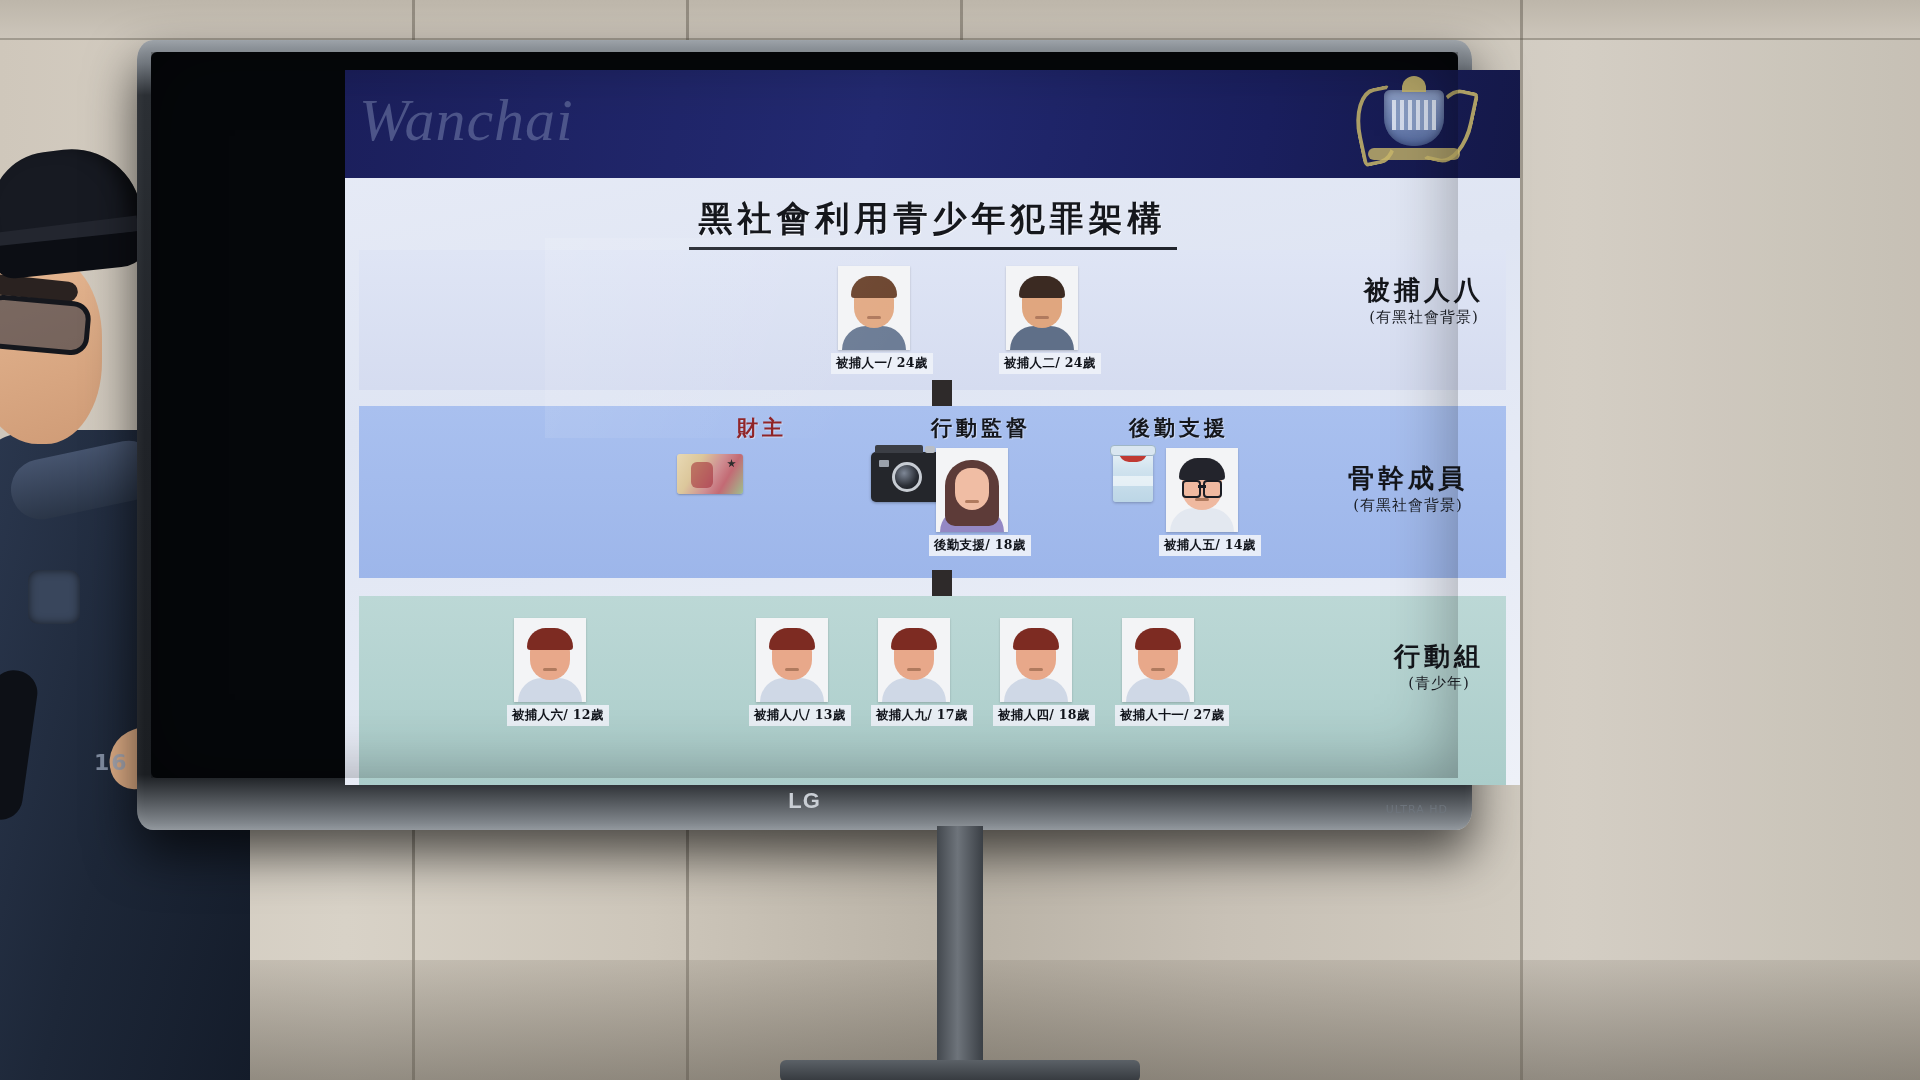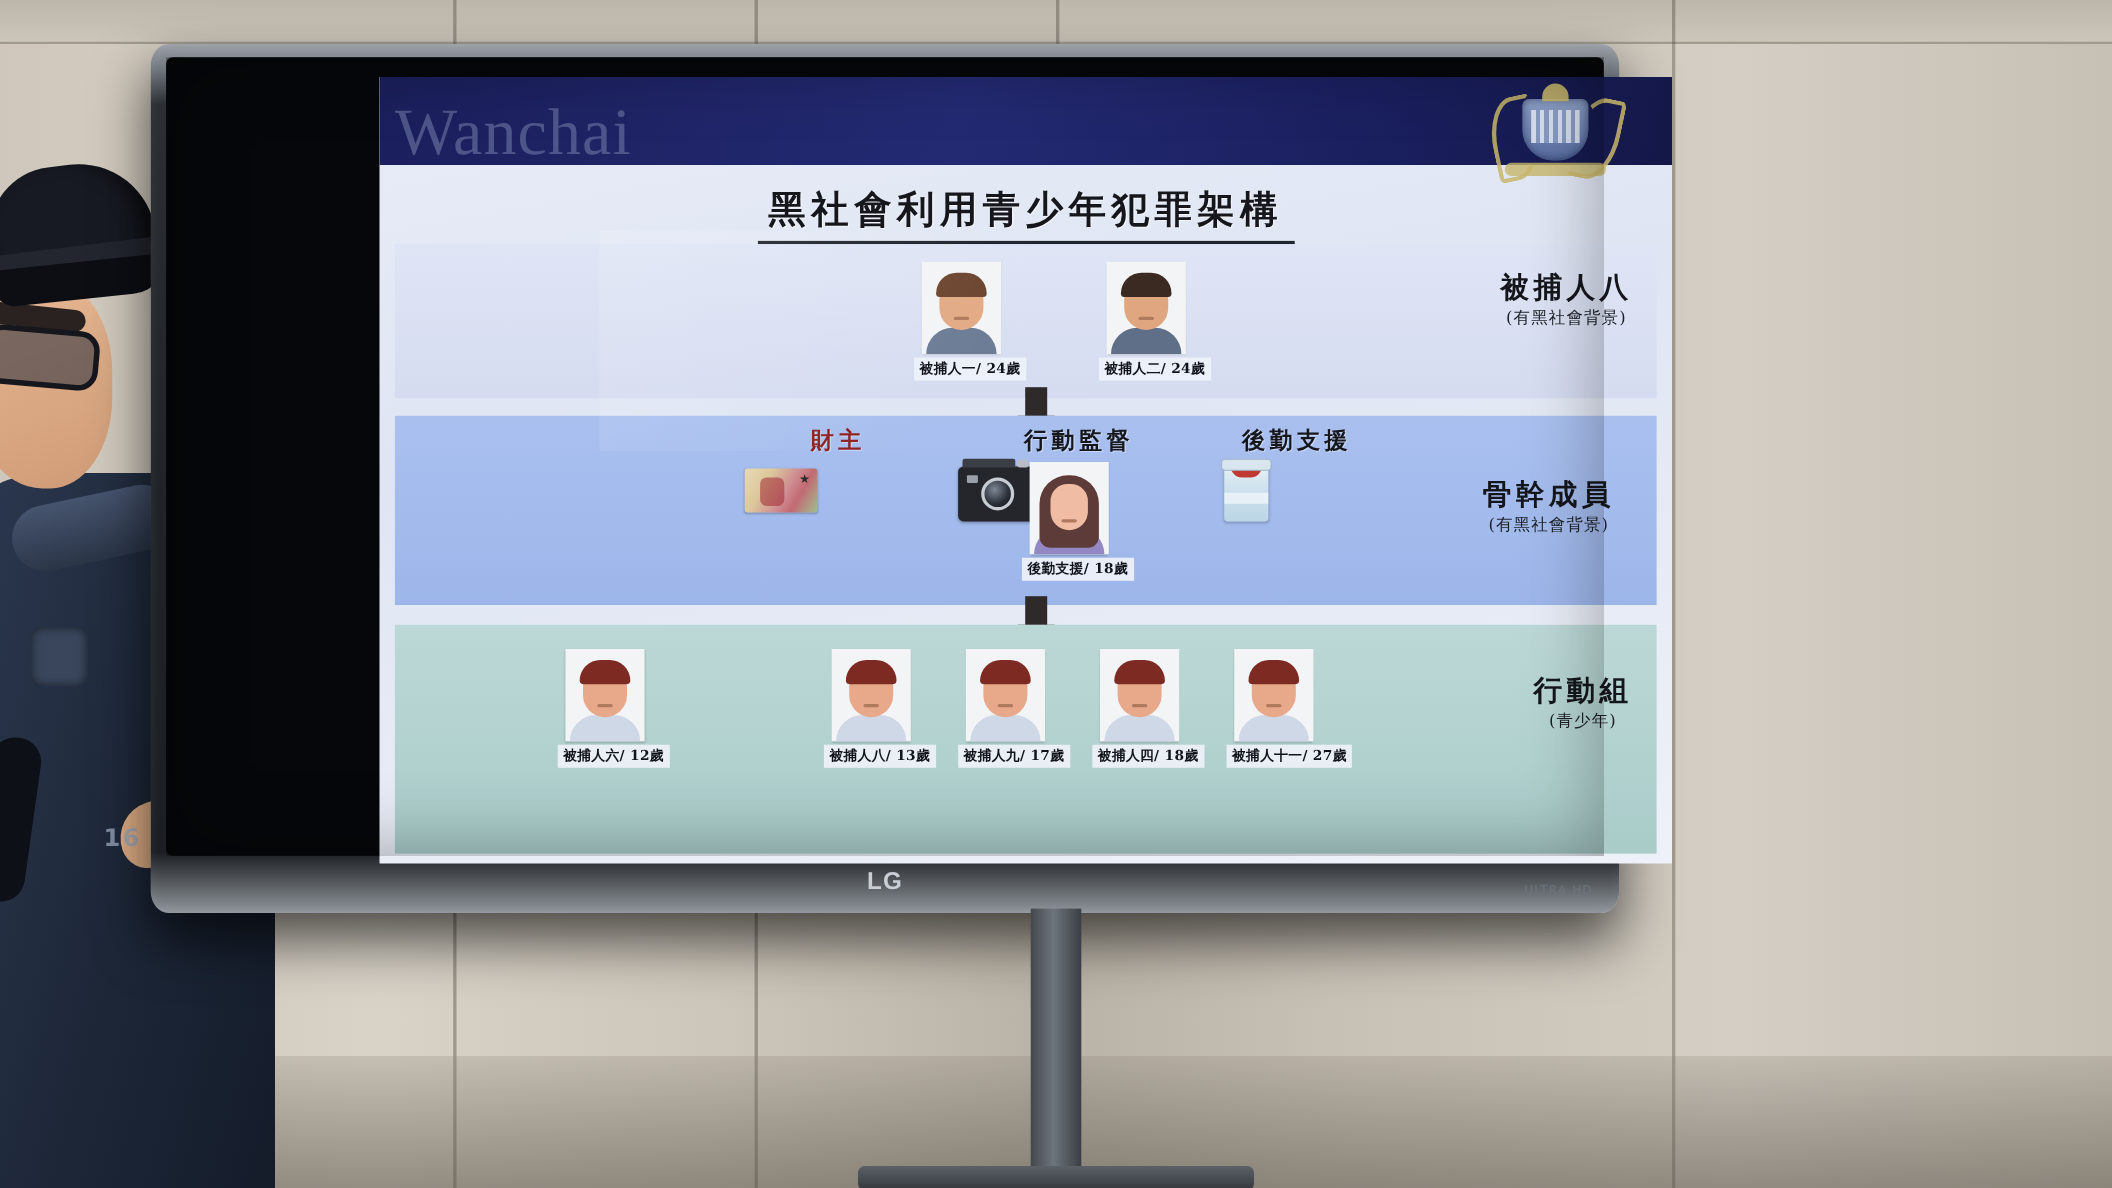--- a/index.html
+++ b/index.html
@@ -56,22 +56,22 @@
   .mon-model{position:absolute;right:24px;bottom:14px;color:#6d747c;font-size:11px;letter-spacing:1px;}
   .mon-stand-neck{position:absolute;left:50%;top:826px;transform:translateX(-50%);width:46px;height:250px;
     background:linear-gradient(90deg,#43484e,#6e747b 45%,#3a3f45);}
   .mon-stand-base{position:absolute;left:50%;top:1060px;transform:translateX(-50%);width:360px;height:22px;
     background:linear-gradient(180deg,#5b6167,#34383d);border-radius:6px;}
 
   
   .slide{position:absolute;left:194px;top:18px;width:1175px;height:715px;
     background:linear-gradient(170deg,#e8ecf7 0%,#dfe5f3 40%,#eef1f8 100%);
     overflow:hidden;}
-  .slide-header{position:relative;height:80px;
-    background:linear-gradient(100deg,#1b1f5c 0%,#232a72 45%,#1a1f5e 78%,#141848 100%);}
+  .slide-header{position:relative;height:108px;
+    background:linear-gradient(100deg,#1b1f5c 0%,#232a72 45%,#1a1f5e 78%,#141848 100%);font-style:italic;}
   .slide-headertext{position:absolute;left:14px;top:16px;font-family:"Liberation Serif","DejaVu Serif",serif;
     font-size:60px;color:#5b6496;opacity:.78;letter-spacing:1px;}
   .crest{position:absolute;right:46px;top:4px;width:120px;height:88px;}
   .crest-wreathL,.crest-wreathR{position:absolute;top:14px;width:34px;height:68px;
     border:4px solid #c8b76a;border-radius:60% 10% 60% 10%;opacity:.85;}
   .crest-wreathL{left:2px;transform:rotate(-12deg);border-right-color:transparent;}
   .crest-wreathR{right:2px;transform:rotate(12deg);border-left-color:transparent;}
   .crest-shield{position:absolute;left:30px;top:16px;width:60px;height:56px;
     background:linear-gradient(180deg,#9fb3d8,#5d74a8);border-radius:6px 6px 28px 28px;opacity:.9;
     box-shadow:inset 0 0 8px rgba(20,25,60,.6);}
@@ -273,20 +273,34 @@
             <div class="person" style="left:570px;top:42px">
               <div class="avatar">
                 <div class="av-body" style="background:#9488c4"></div>
                 <div class="av-hairlong" style="background:#5d3b38"></div>
                 <div class="av-head" style="background:#f0bda4;top:20px;height:42px;width:34px"></div>
                 <div class="av-mouth" style="top:52px"></div>
               </div>
               <div class="pname">後勤支援/ 18歲</div>
             </div>
 
+            <div class="person" style="left:800px;top:42px">
+              <div class="avatar">
+                <div class="av-body" style="background:#e3e8f0"></div>
+                <div class="av-head" style="background:#efb9a0"></div>
+                <div class="av-hair" style="background:#23242c"></div>
+                <div class="av-glasses">
+                  <i></i>
+                    <span class="av-glbar"></span>
+                    <i></i>
+                </div>
+                <div class="av-mouth"></div>
+              </div>
+              <div class="pname">被捕人五/ 14歲</div>
+            </div>
           </div>
 
           <div class="arrow" style="left:580px;top:392px">
             <div class="shaft"></div>
             <div class="headtri"></div>
           </div>
 
           <div class="tier tier3">
             <div class="tier-label" style="top:46px;right:22px">
               <span class="tl-main">行動組</span>

